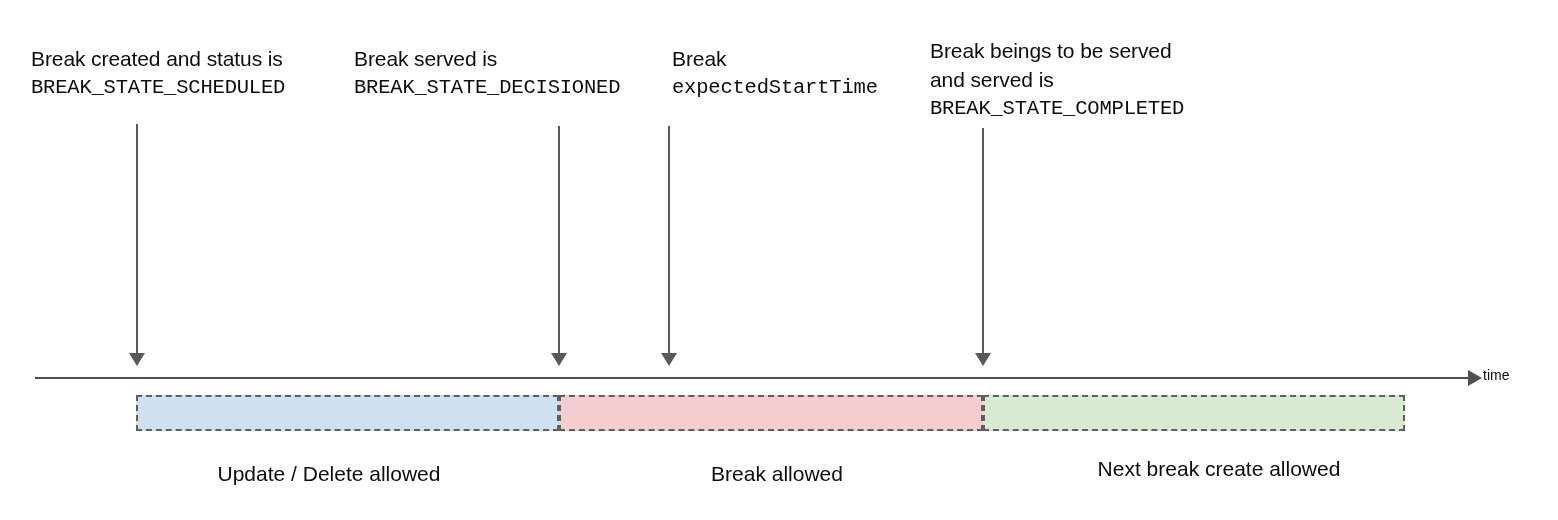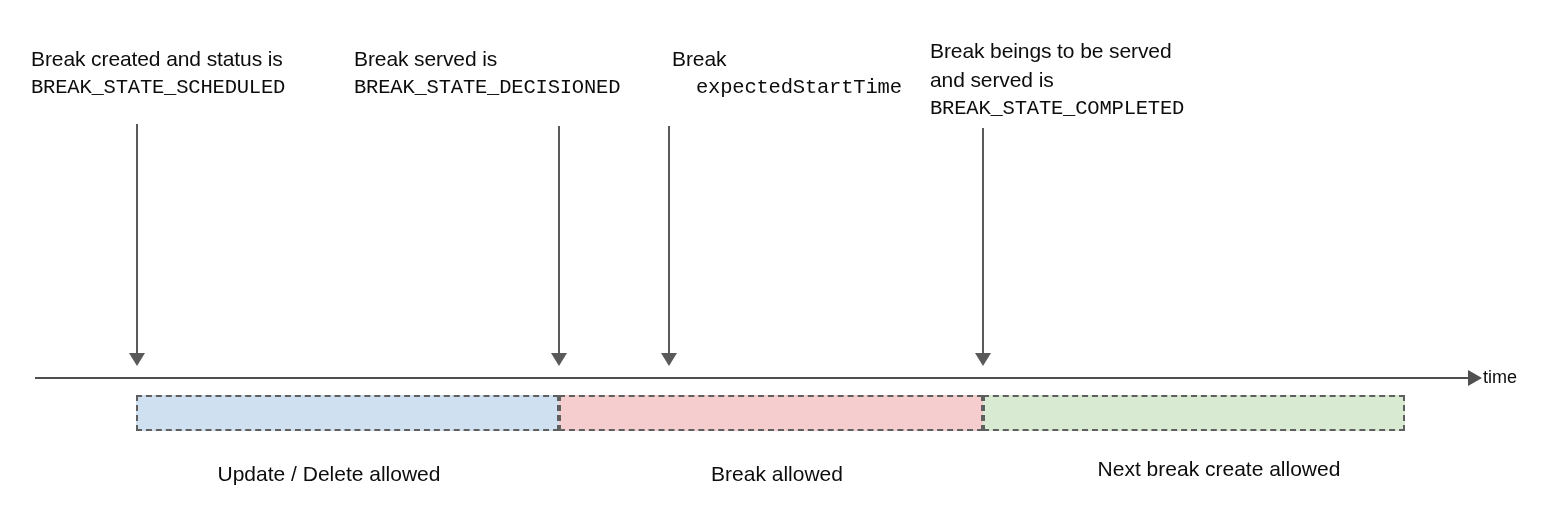--- a/index.html
+++ b/index.html
@@ -63,21 +63,21 @@
     position: absolute;
     width: 0;
     height: 0;
     border-top: 8px solid transparent;
     border-bottom: 8px solid transparent;
     border-left: 14px solid #4f4f4f;
   }
   .axis-label {
     position: absolute;
     font-family: "Liberation Sans", sans-serif;
-    font-size: 18px;
+    font-size: 14px;
     color: #0d0d0d;
   }
 
   
   .bar {
     position: absolute;
     top: 395px;
     height: 36px;
     box-sizing: border-box;
     border: 2px dashed #5f5f5f;
@@ -99,21 +99,21 @@
 
 <div id="diagram">
 
   <div class="annotation ann-sans" style="left:31px; top:44px;">Break created and status is</div>
   <div class="annotation ann-mono" style="left:31px; top:73px;">BREAK_STATE_SCHEDULED</div>
 
   <div class="annotation ann-sans" style="left:354px; top:44px;">Break served is</div>
   <div class="annotation ann-mono" style="left:354px; top:73px;">BREAK_STATE_DECISIONED</div>
 
   <div class="annotation ann-sans" style="left:672px; top:44px;">Break</div>
-  <div class="annotation ann-mono" style="left:672px; top:73px;margin-left:24px;">expectedStartTime</div>
+  <div class="annotation ann-mono" style="left:672px; top:73px;">expectedStartTime</div>
 
   <div class="annotation ann-sans" style="left:930px; top:36px;">Break beings to be served</div>
   <div class="annotation ann-sans" style="left:930px; top:65px;">and served is</div>
   <div class="annotation ann-mono" style="left:930px; top:94px;">BREAK_STATE_COMPLETED</div>
 
   <div class="vline" style="left:136px; top:124px; height:231px;"></div>
   <div class="vhead" style="left:129px; top:353px;"></div>
 
   <div class="vline" style="left:558px; top:126px; height:229px;"></div>
   <div class="vhead" style="left:551px; top:353px;"></div>

